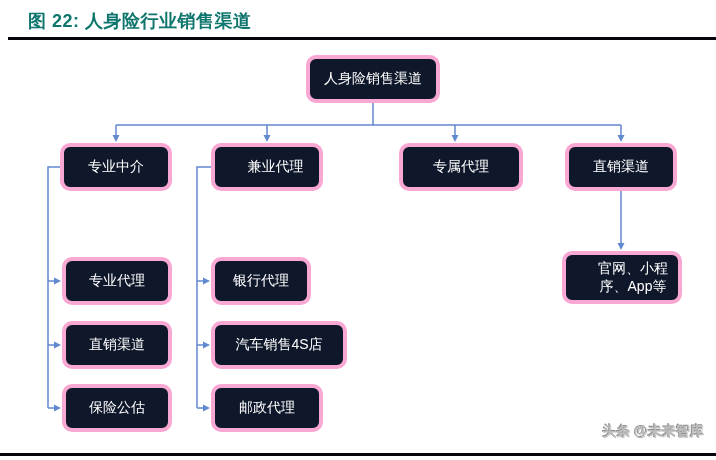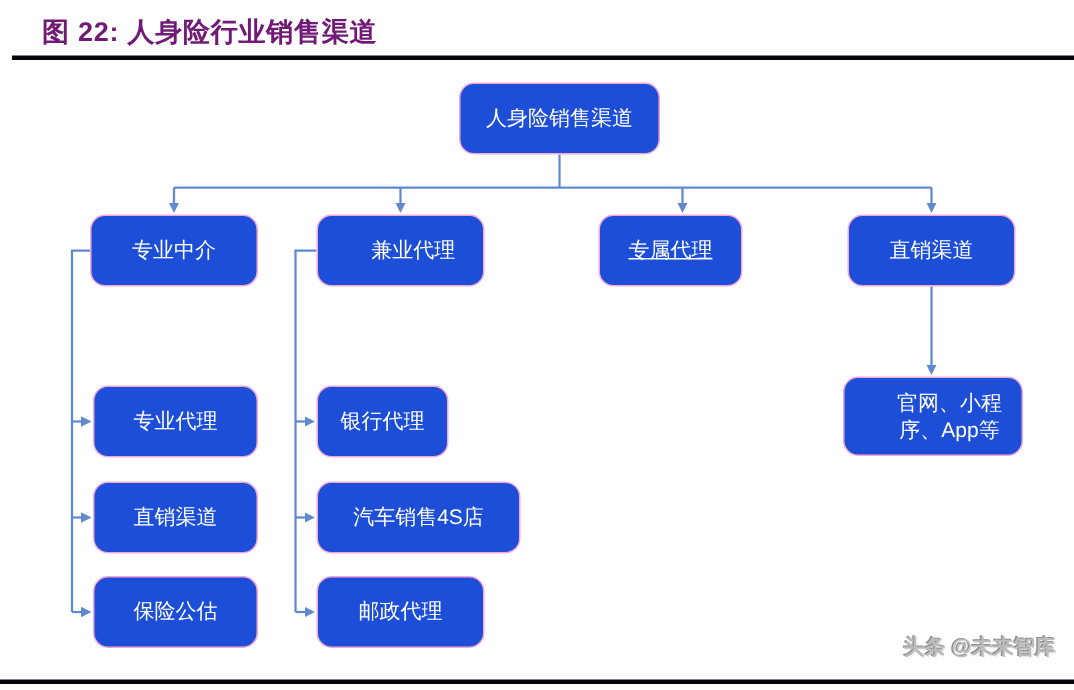--- a/index.html
+++ b/index.html
@@ -10,40 +10,40 @@
     background: #ffffff;
     overflow: hidden;
     font-family: "Liberation Sans", "DejaVu Sans", sans-serif;
   }
   .fig-title {
     position: absolute;
     left: 28px;
     top: 9px;
     font-size: 18px;
     font-weight: bold;
-    color: #701a75;
+    color: #0f766e;
     letter-spacing: 0.5px;
     white-space: nowrap;
   }
   .rule {
     position: absolute;
     background: #06060e;
     height: 3px;
   }
   .rule-top { left: 8px; right: 0; top: 37px; }
   .rule-bottom { left: 0; right: 0; top: 453px; }
   .connectors {
     position: absolute;
     left: 0; top: 0;
     width: 716px; height: 460px;
   }
   .node {
     position: absolute;
-    background: #1d4ed8;
-    border: 1px solid #f9a8d4;
+    background: #0f172a;
+    border: 4px solid #f9a8d4;
     border-radius: 10px;
     color: #ffffff;
     display: flex;
     align-items: center;
     justify-content: center;
     text-align: center;
     font-size: 14px;
     line-height: 1.25;
     box-sizing: border-box;
     padding: 2px 6px;
@@ -93,28 +93,28 @@
     <line x1="197" y1="345" x2="204" y2="345" stroke="#6189CF" stroke-width="1.5" marker-end="url(#arrowR)"></line>
     <line x1="197" y1="408" x2="204" y2="408" stroke="#6189CF" stroke-width="1.5" marker-end="url(#arrowR)"></line>
 
     <line x1="621" y1="191" x2="621" y2="244" stroke="#6189CF" stroke-width="1.5" marker-end="url(#arrowR)"></line>
   </svg>
 
   <div class="node" style="left:306px; top:55px; width:134px; height:48px;">人身险销售渠道</div>
 
   <div class="node" style="left:60px; top:143px; width:112px; height:48px;">专业中介</div>
   <div class="node" style="left:211px; top:143px; width:112px; height:48px;padding-left:23px;">兼业代理</div>
-  <div class="node" style="left:399px; top:143px; width:96px; height:48px;text-decoration:underline;">专属代理</div>
+  <div class="node" style="left:399px; top:143px; width:124px; height:48px;">专属代理</div>
   <div class="node" style="left:62px; top:257px; width:110px; height:48px;">专业代理</div>
 
   <div class="node" style="left:565px; top:143px; width:112px; height:48px;">直销渠道</div>
   <div class="node" style="left:62px; top:321px; width:110px; height:48px;">直销渠道</div>
   <div class="node" style="left:62px; top:384px; width:110px; height:48px;text-align:right;">保险公估</div>
 
-  <div class="node" style="left:211px; top:257px; width:88px; height:48px;">银行代理</div>
+  <div class="node" style="left:211px; top:257px; width:100px; height:48px;">银行代理</div>
   <div class="node" style="left:211px; top:321px; width:136px; height:48px;">汽车销售4S店</div>
   <div class="node" style="left:211px; top:384px; width:112px; height:48px;">邮政代理</div>
 
   <div class="node" style="left:562px; top:251px; width:120px; height:53px;padding-left:28px;">官网、小程序、App等</div>
 
   <div class="rule rule-bottom"></div>
   <div class="watermark">头条 @未来智库</div>
 
 </div>
 

